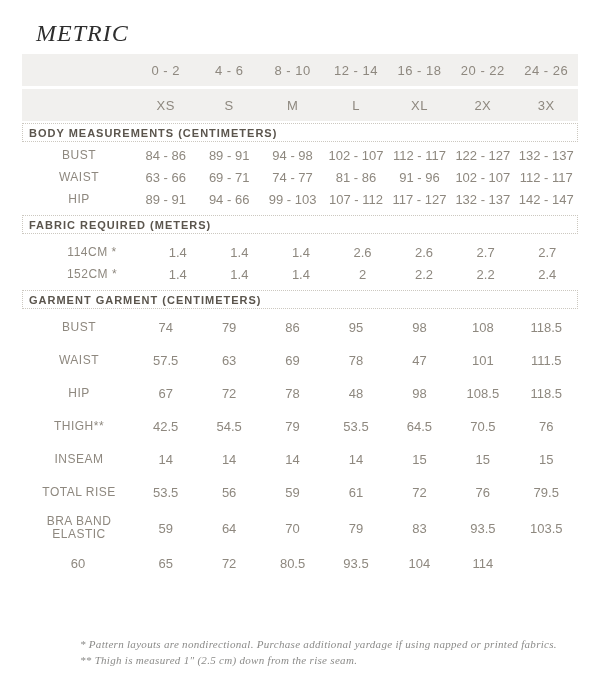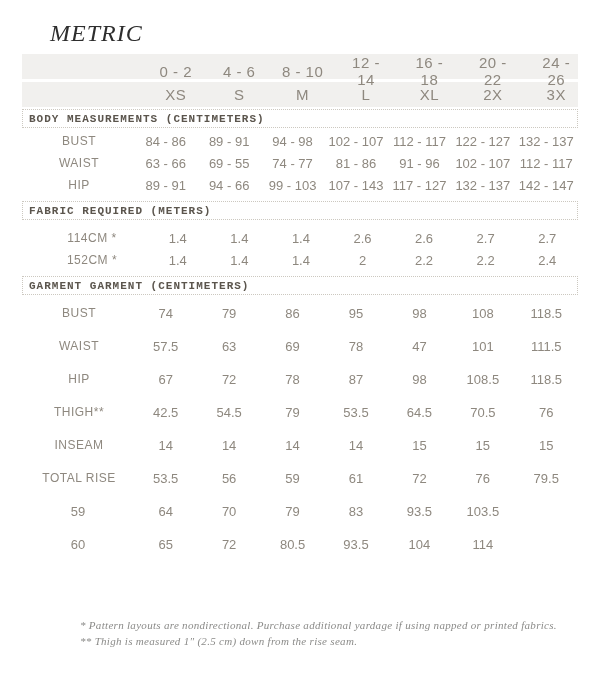--- a/index.html
+++ b/index.html
@@ -5,64 +5,63 @@
   * { box-sizing: border-box; margin: 0; padding: 0; }
   html, body {
     width: 600px; height: 677px;
     background: #ffffff;
     font-family: "Liberation Sans", sans-serif;
     overflow: hidden;
   }
   .page { padding: 16px 22px 0; }
 
   .title {
-    margin: 2px 0 0 28px;
+    margin: 2px 0 0 14px;
     font-family: "Liberation Serif", serif;
     font-style: italic;
     font-weight: 400;
     font-size: 24px;
     line-height: 30px;
     letter-spacing: 1px;
     color: var(--title-text, #2e2e2e);
   }
 
   .size-table { margin-top: 6px; }
 
   .row-grid {
     display: grid;
     grid-template-columns: 112px repeat(7, 1fr);
     align-items: center;
   }
 
   .band {
     background: var(--band-bg, #f1f0ee);
-    height: 25px;
+    height: 32px;
     margin-bottom: 3px;
-    font-size: 15px;
+    font-size: 13px;
     letter-spacing: 0.5px;
     color: var(--muted-text, #8e887f);
-    gap: 20px;
   }
   .band + .band { margin-bottom: 2px; }
 
   .cell.value { text-align: center; }
   .cell.label {
     text-align: center;
     padding-left: 2px;
     line-height: 13px;
     letter-spacing: 0.5px;
   }
 
   .section { margin-top: 5px; }
   #sections .section:first-child { margin-top: 2px; }
 
   .section-header {
     border: 1px dotted var(--dotted-border, #ccc8c0);
     padding: 3px 6px 2px;
-    font-family: Liberation Mono, monospace;
+    font-family: Liberation Sans, sans-serif;
     font-weight: 700;
     font-size: 11px;
     line-height: 12px;
     letter-spacing: 1px;
     color: var(--section-text, #5b554d);
   }
 
   .section-rows { padding-top: 2px; }
   .sec-1 .section-rows { padding-top: 7px; margin-left: 13px; }
 
@@ -131,34 +130,34 @@
               <div class="cell value">94 - 98</div>
               <div class="cell value">102 - 107</div>
               <div class="cell value">112 - 117</div>
               <div class="cell value">122 - 127</div>
               <div class="cell value">132 - 137</div>
             </div>
 
   <div class="row row-grid">
     <div class="cell label">WAIST</div>
   <div class="cell value">63 - 66</div>
-              <div class="cell value">69 - 55</div>
+              <div class="cell value">69 - 71</div>
               <div class="cell value">74 - 77</div>
               <div class="cell value">81 - 86</div>
               <div class="cell value">91 - 96</div>
               <div class="cell value">102 - 107</div>
               <div class="cell value">112 - 117</div>
             </div>
 
   <div class="row row-grid">
     <div class="cell label">HIP</div>
   <div class="cell value">89 - 91</div>
               <div class="cell value">94 - 66</div>
               <div class="cell value">99 - 103</div>
-              <div class="cell value">107 - 143</div>
+              <div class="cell value">107 - 112</div>
               <div class="cell value">117 - 127</div>
               <div class="cell value">132 - 137</div>
               <div class="cell value">142 - 147</div>
             </div>
 </div>
   </section>
 
   <section class="section sec-1">
     <div class="section-header">FABRIC REQUIRED (METERS)</div>
     <div class="section-rows">
@@ -209,21 +208,21 @@
               <div class="cell value">47</div>
               <div class="cell value">101</div>
               <div class="cell value">111.5</div>
             </div>
 
   <div class="row row-grid">
     <div class="cell label">HIP</div>
   <div class="cell value">67</div>
               <div class="cell value">72</div>
               <div class="cell value">78</div>
-              <div class="cell value">87</div>
+              <div class="cell value">48</div>
               <div class="cell value">98</div>
               <div class="cell value">108.5</div>
               <div class="cell value">118.5</div>
             </div>
 
   <div class="row row-grid">
     <div class="cell label">THIGH**</div>
   <div class="cell value">42.5</div>
               <div class="cell value">54.5</div>
               <div class="cell value">79</div>
@@ -249,20 +248,21 @@
   <div class="cell value">53.5</div>
               <div class="cell value">56</div>
               <div class="cell value">59</div>
               <div class="cell value">61</div>
               <div class="cell value">72</div>
               <div class="cell value">76</div>
               <div class="cell value">79.5</div>
             </div>
 
   <div class="row row-grid">
+    <div class="cell label">BRA BAND ELASTIC</div>
   <div class="cell value">59</div>
               <div class="cell value">64</div>
               <div class="cell value">70</div>
               <div class="cell value">79</div>
               <div class="cell value">83</div>
               <div class="cell value">93.5</div>
               <div class="cell value">103.5</div>
             </div>
 
   <div class="row row-grid">

